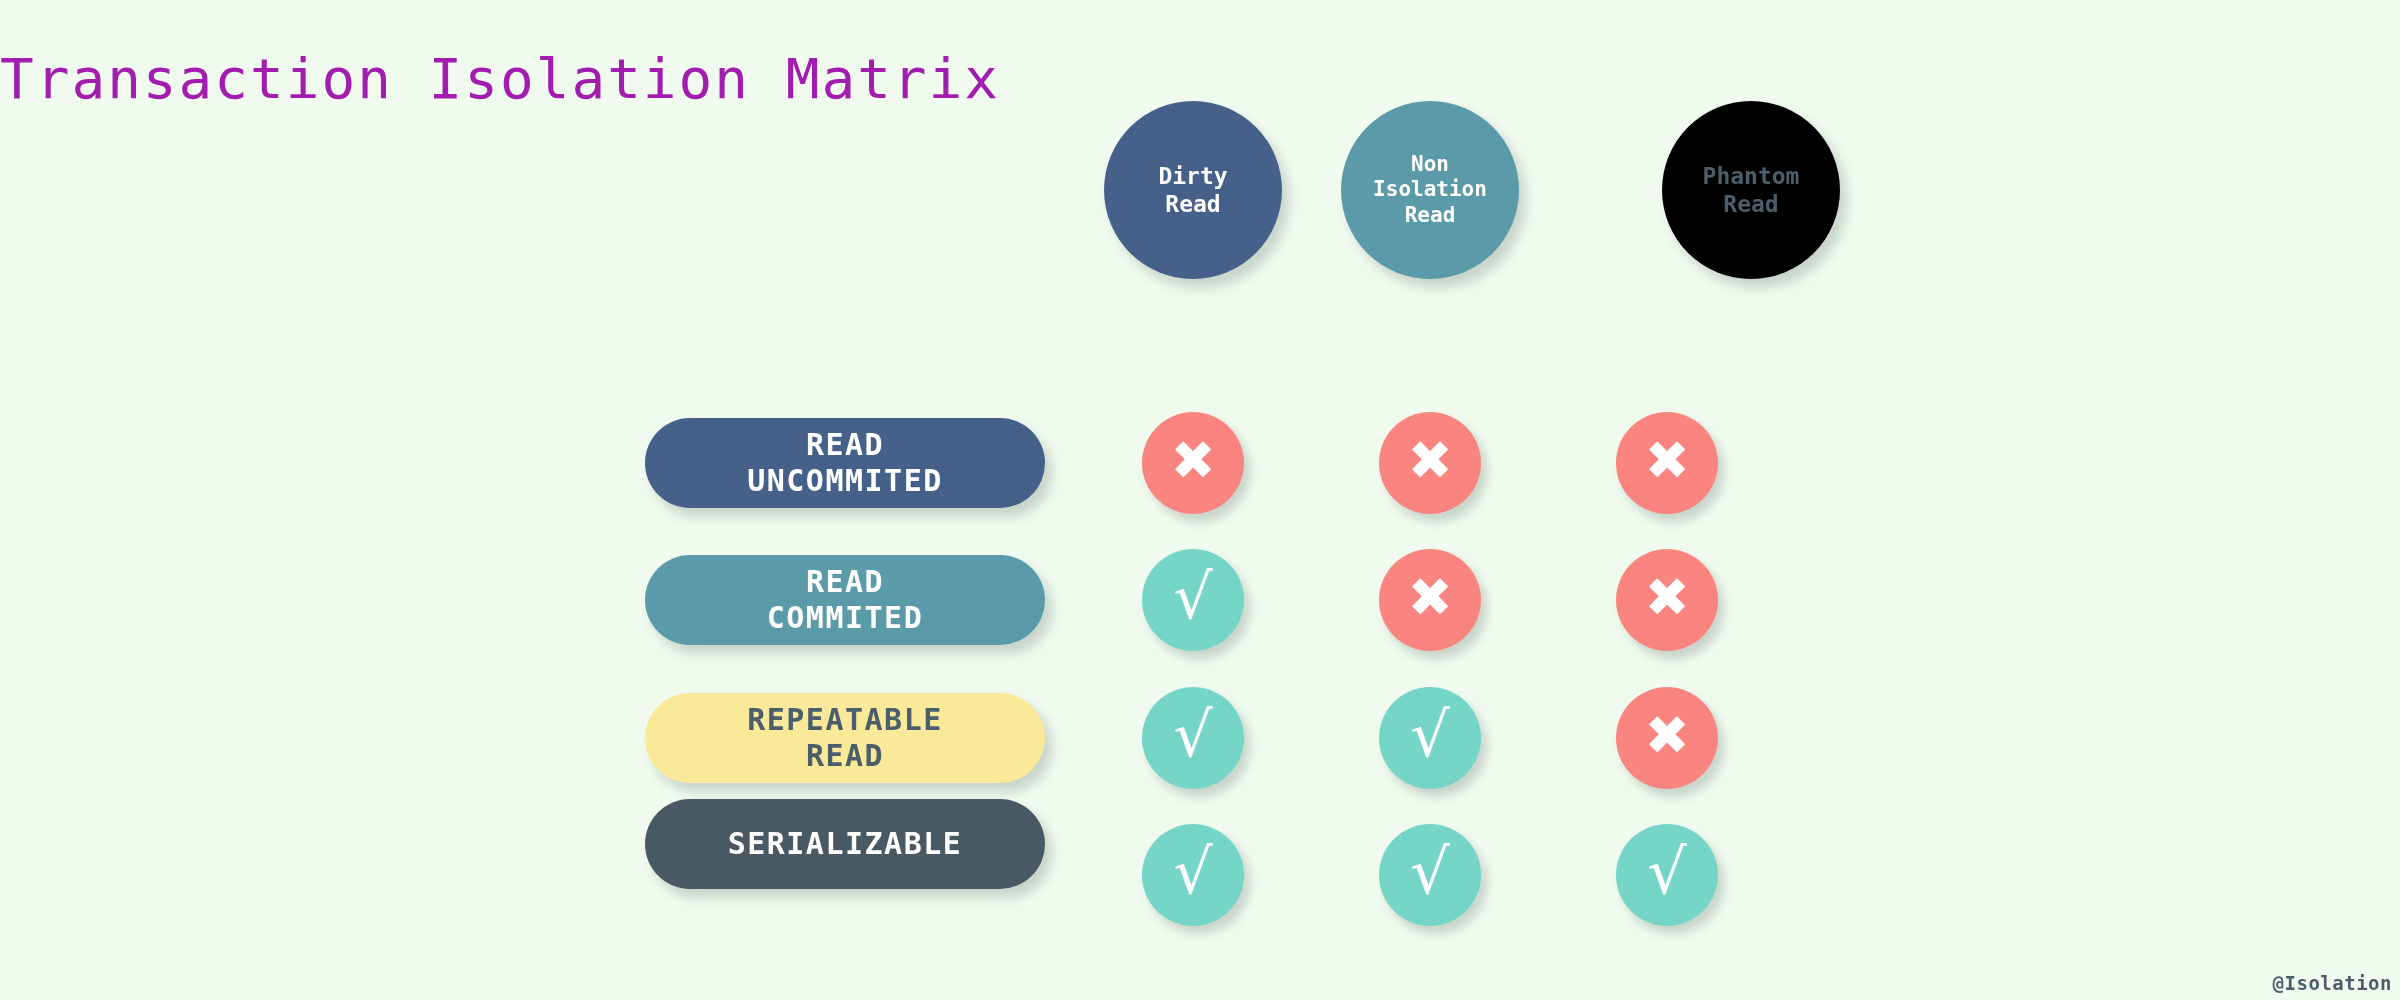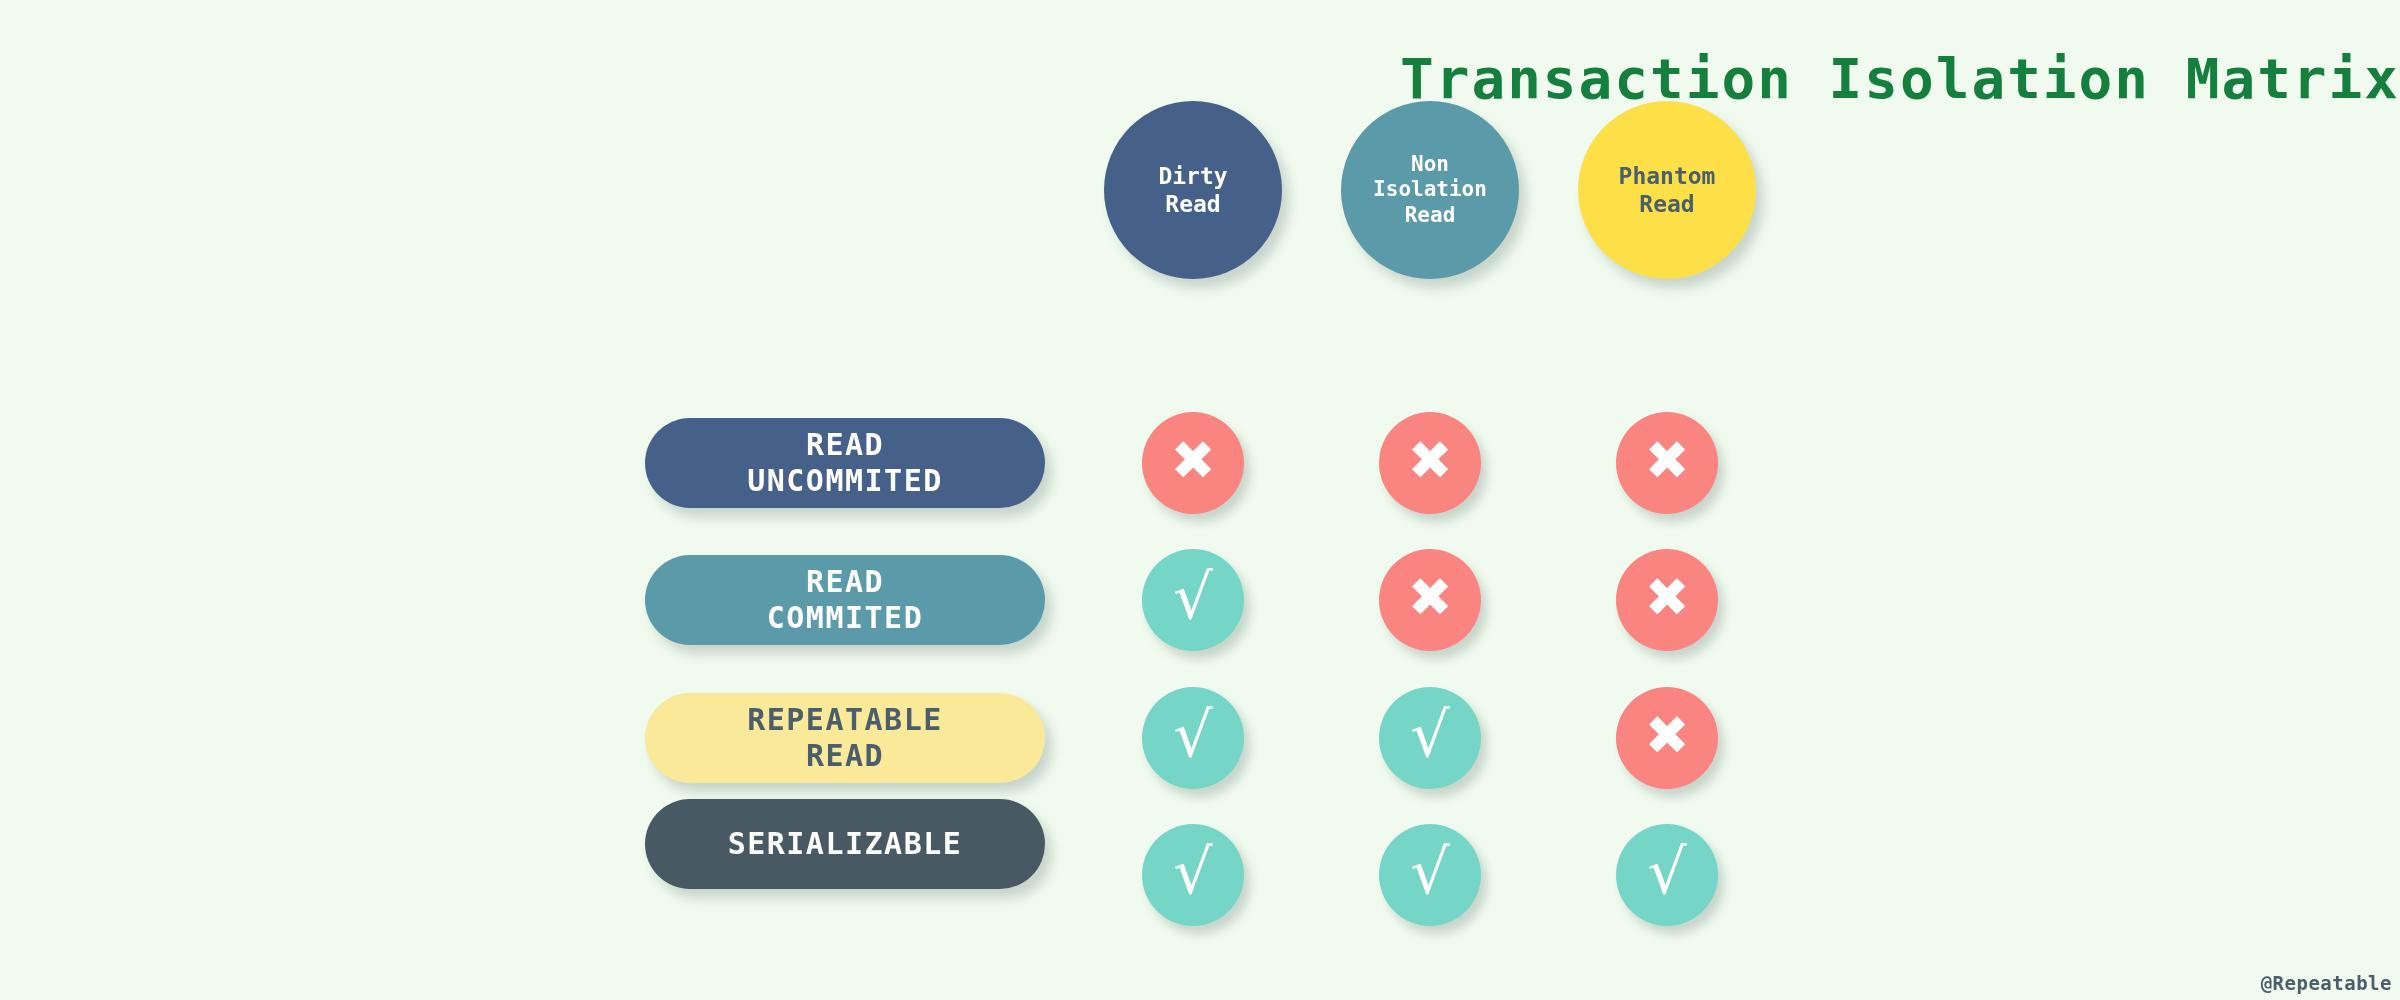--- a/index.html
+++ b/index.html
@@ -15,26 +15,26 @@
     font-family: "DejaVu Sans Mono", monospace;
     position: relative;
   }
 
   
   #diagram-title {
     position: absolute;
     left: 0;
     top: 46px;
     width: 2400px;
-    text-align: right;
+    text-align: left;
     font-family: "DejaVu Sans Mono", monospace;
     font-size: 56px;
-    font-weight: 700;
+    font-weight: 400;
     letter-spacing: 2px;
-    color: #15803d;
+    color: #a21caf;
     white-space: pre;
   }
 
   
   #matrix {
     position: absolute;
     left: 0;
     top: 0;
     width: 2400px;
     height: 1000px;
@@ -126,21 +126,21 @@
 <body>
 
 <div id="diagram-title">Transaction Isolation Matrix</div>
 
 <div id="matrix">
     <div class="col-header" style="left: 1104px; top: 101px; background: rgb(69, 96, 137); color: rgb(255, 255, 255);">Dirty
 Read</div>
     <div class="col-header" style="left: 1341px; top: 101px; background: rgb(91, 154, 168); color: rgb(255, 255, 255); font-size: 21px;">Non
 Isolation
 Read</div>
-    <div class="col-header" style="left: 1578px; top: 101px; background: #fde047; color: rgb(74, 94, 107);">Phantom
+    <div class="col-header" style="left: 1662px; top: 101px; background: #000000; color: rgb(74, 94, 107);">Phantom
 Read</div>
     <div class="row-label" style="top: 418px; background: rgb(69, 96, 137); color: rgb(255, 255, 255);">READ
 UNCOMMITED</div>
     <div class="row-label" style="top: 555px; background: rgb(91, 154, 168); color: rgb(255, 255, 255);">READ
 COMMITED</div>
     <div class="row-label" style="top: 693px; background: rgb(251, 233, 154); color: rgb(74, 94, 107);">REPEATABLE
 READ</div>
     <div class="row-label" style="top: 799px; background: rgb(73, 89, 100); color: rgb(255, 255, 255);">SERIALIZABLE</div>
     <div class="cell mark-cross" style="left: 1142px; top: 412px; background: rgb(250, 132, 128);">
       <span class="glyph">✖</span>
@@ -173,13 +173,13 @@
       <span class="glyph">√</span>
     </div>
     <div class="cell mark-check" style="left: 1379px; top: 824px; background: rgb(117, 214, 200);">
       <span class="glyph">√</span>
     </div>
     <div class="cell mark-check" style="left: 1616px; top: 824px; background: rgb(117, 214, 200);">
       <span class="glyph">√</span>
     </div>
   </div>
 
-<div id="watermark">@Repeatable</div>
+<div id="watermark">@Isolation</div>
 
 </body></html>

